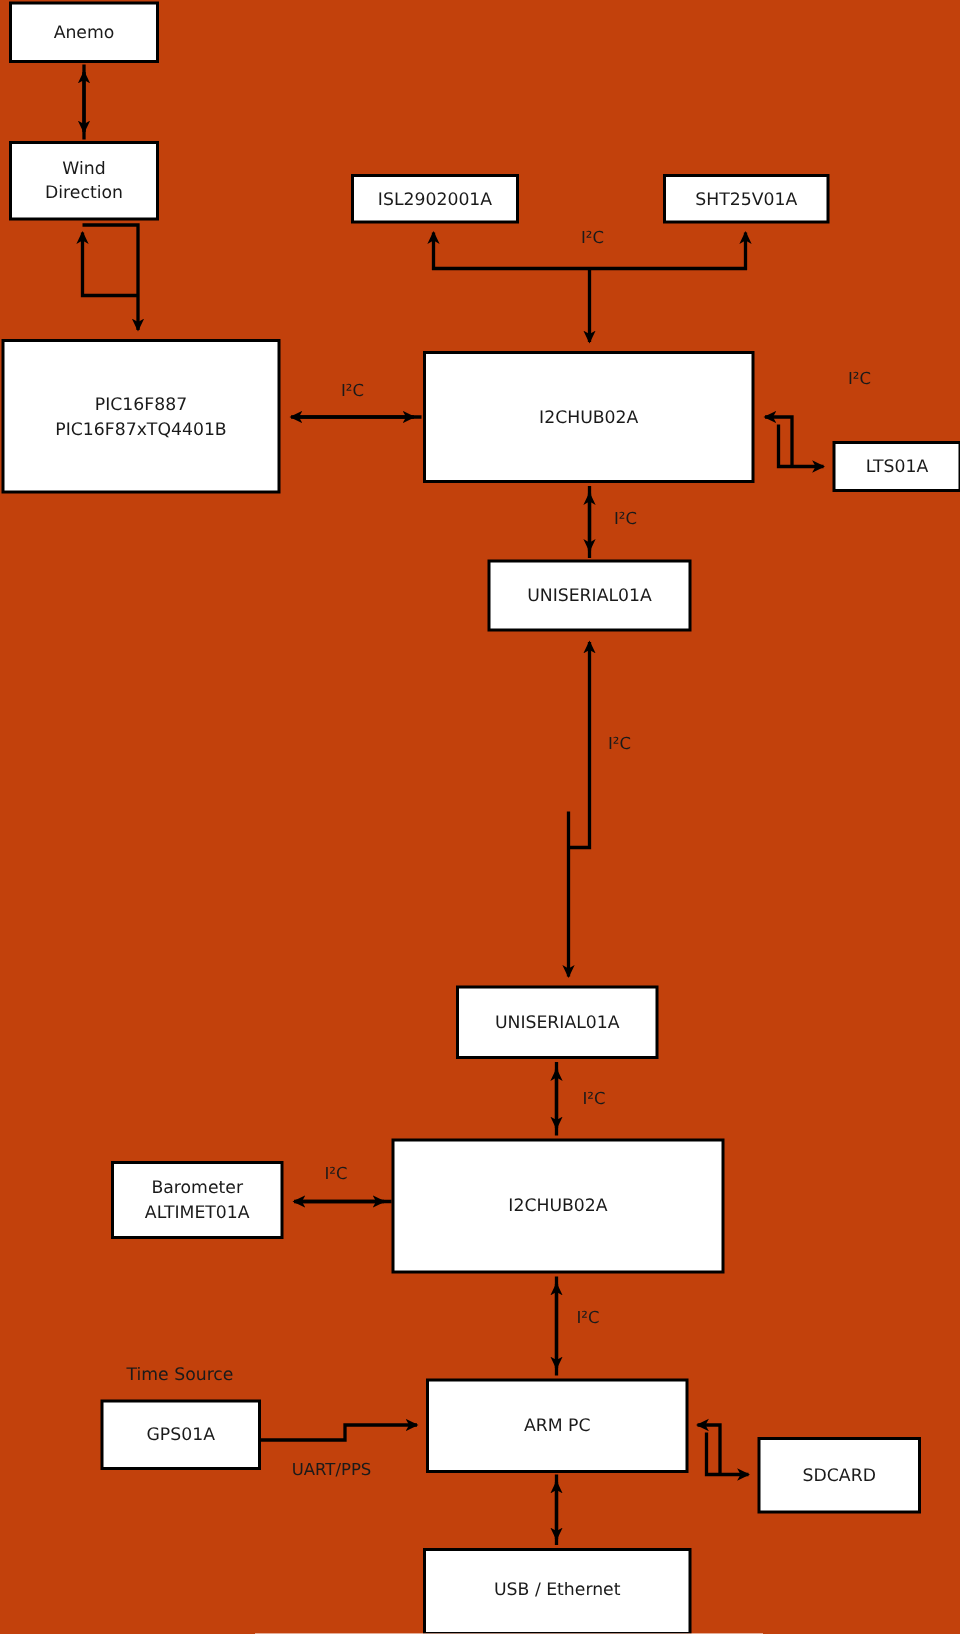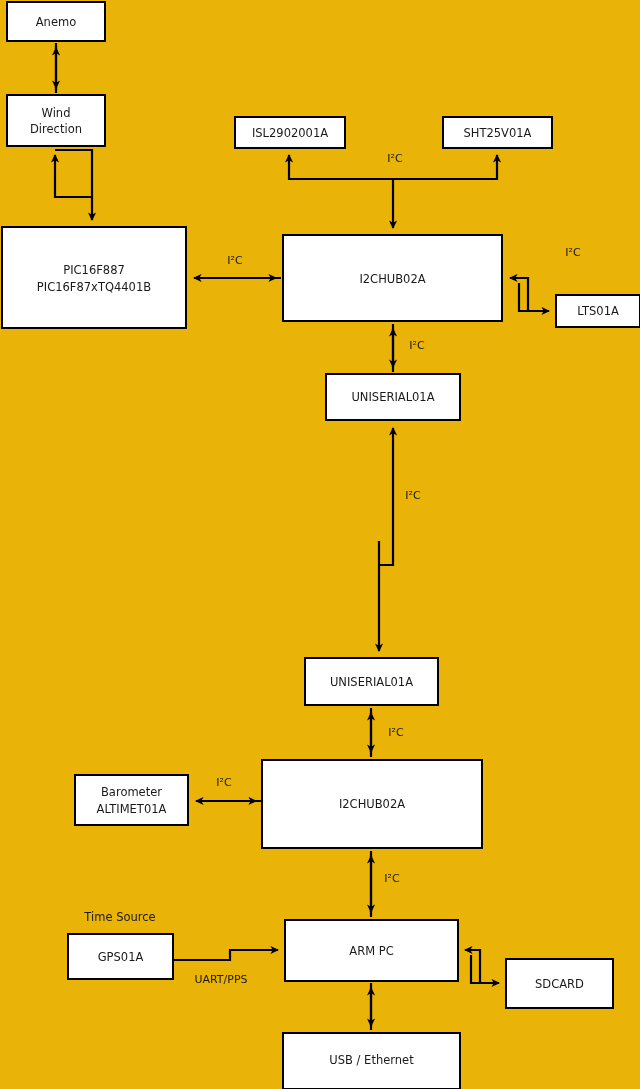--- a/index.html
+++ b/index.html
@@ -7,21 +7,21 @@
     padding: 0;
     background: #ffffff;
   }
   body {
     font-family: "DejaVu Sans", sans-serif;
   }
   #diagram-root {
     position: relative;
     width: 640px;
     height: 1089px;
-    background: #eab308;
+    background: #c2410c;
     overflow: hidden;
   }
   svg.diagram-canvas {
     position: absolute;
     top: 0;
     left: 0;
     width: 640px;
     height: 1089px;
   }
   .node-box {

